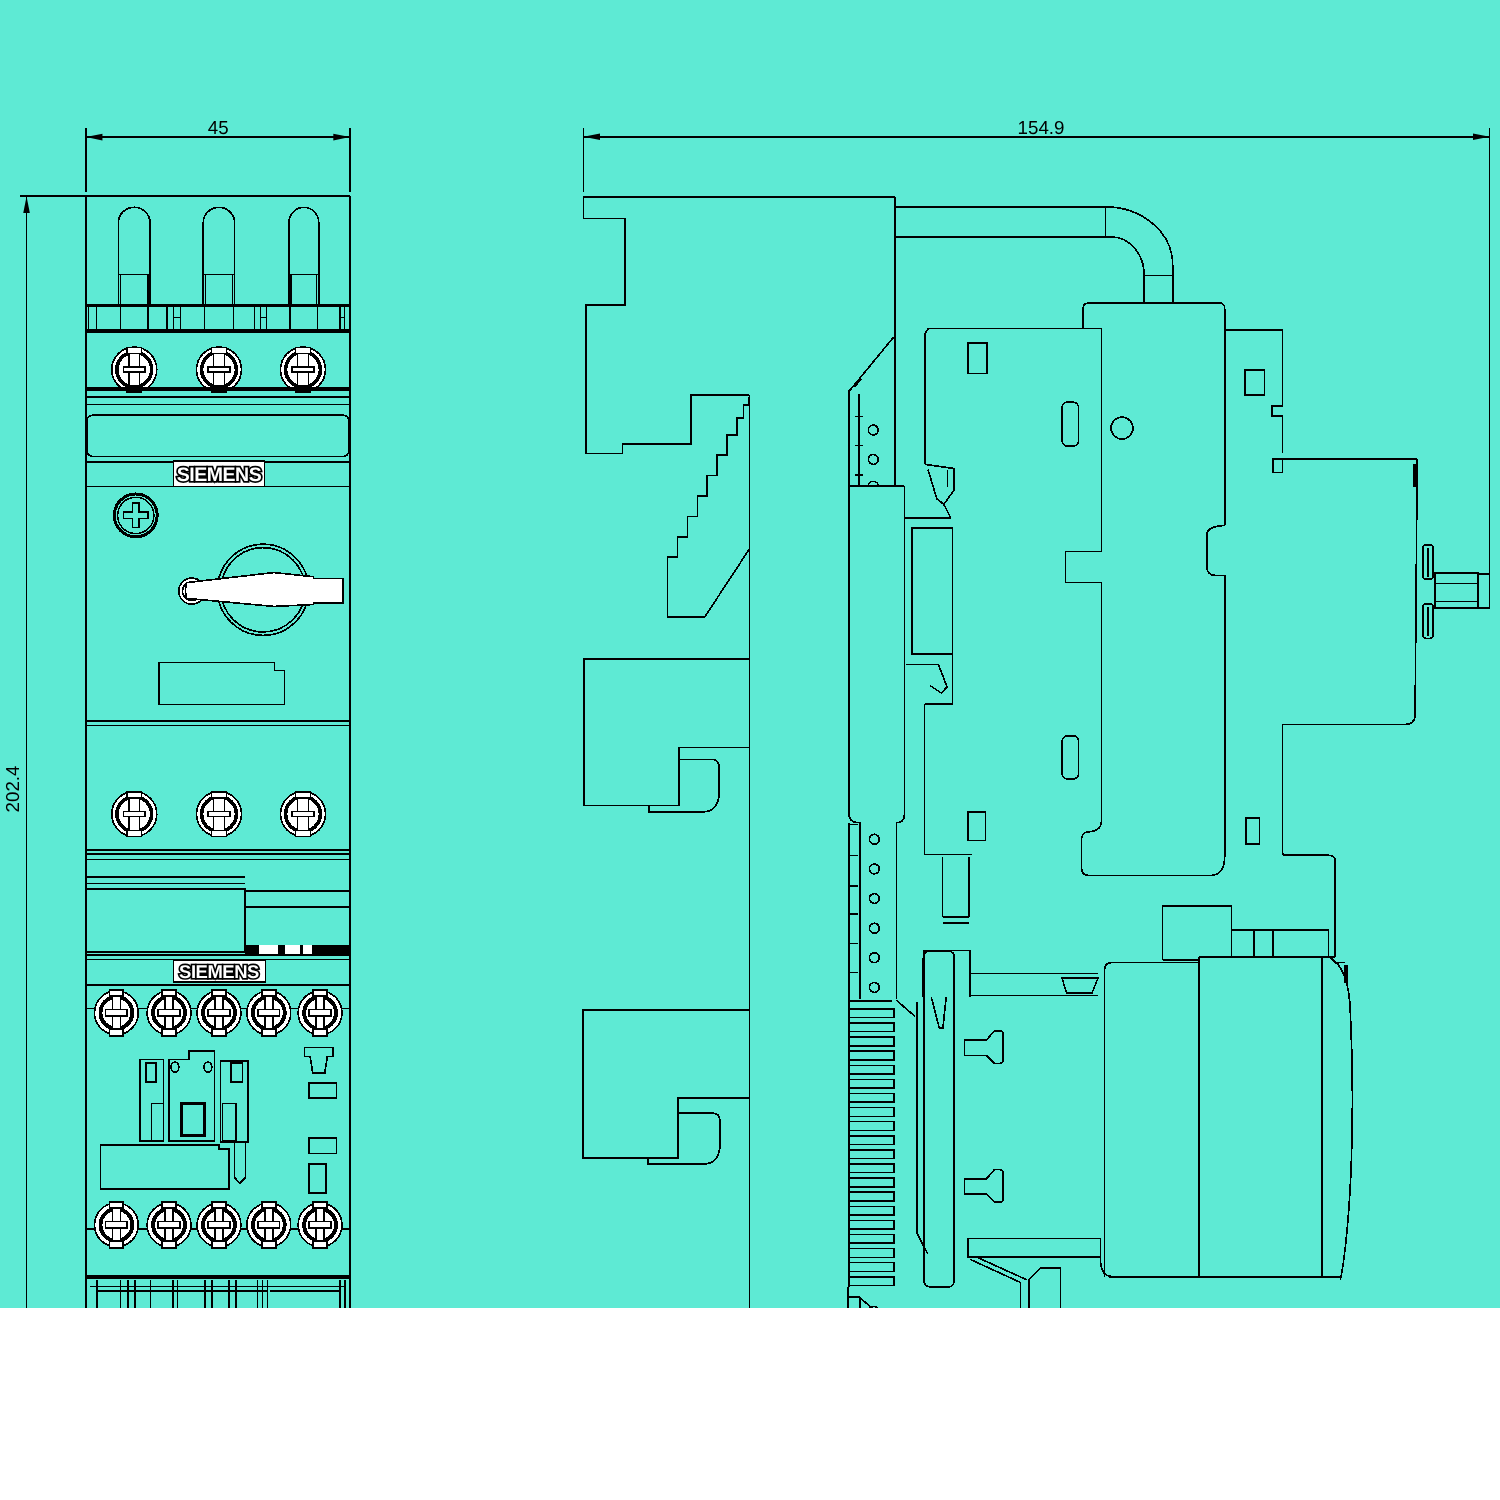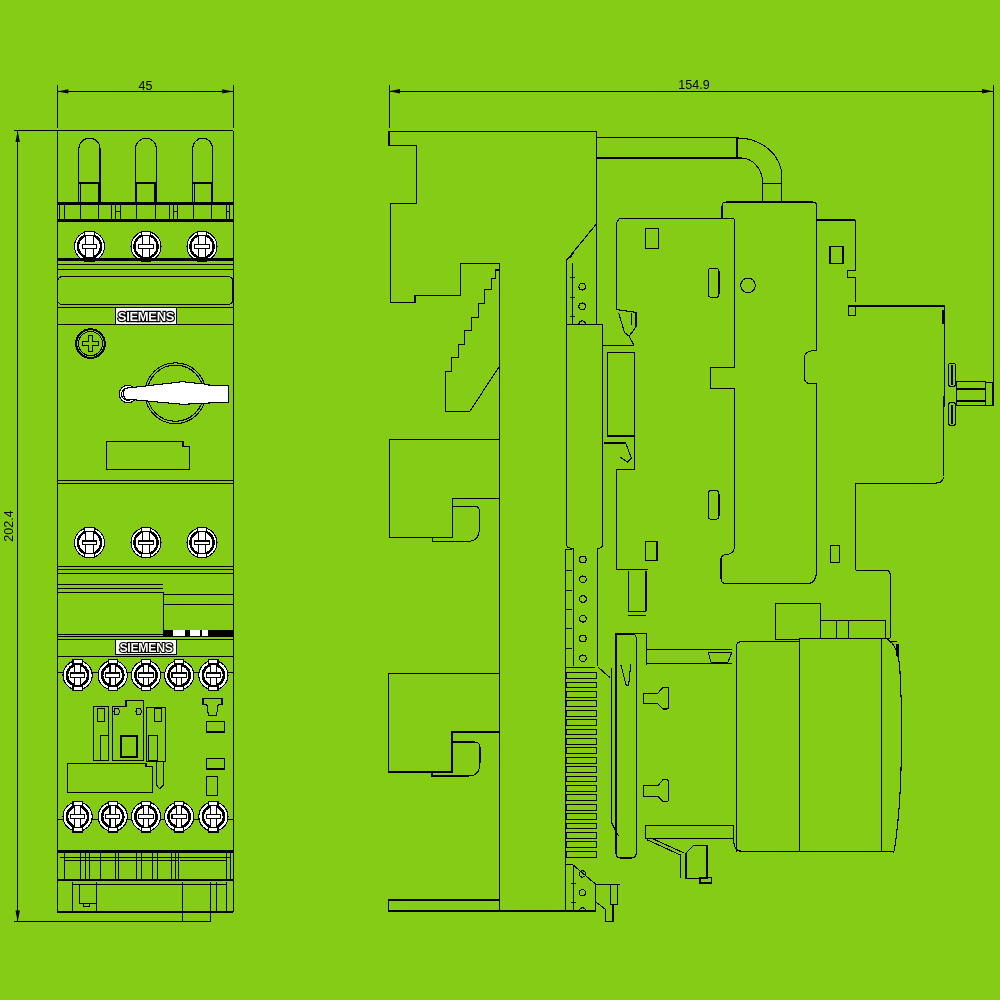--- a/index.html
+++ b/index.html
@@ -1,16 +1,16 @@
 <!DOCTYPE html>
 <html><head>
 <meta charset="utf-8">
 <style>
   html,body{margin:0;padding:0;background:#fff;}
-  .page{width:1000px;height:1000px;position:relative;background:#84cc16;overflow:hidden;}
+  .page{width:1000px;height:872px;position:relative;background:#5eead4;overflow:hidden;}
   svg{position:absolute;top:0;left:0;}
   text{font-family:"Liberation Sans",sans-serif;}
 </style>
 </head>
 <body>
 <div class="page">
 <svg width="1000" height="1000" viewBox="0 0 1000 1000" fill="none" stroke="#000" stroke-width="1.1" shape-rendering="crispEdges" stroke-linecap="butt" stroke-linejoin="miter">
 <defs>
 <g id="bscrew">
 <circle r="15" fill="#fff" stroke-width="1.1"></circle>

